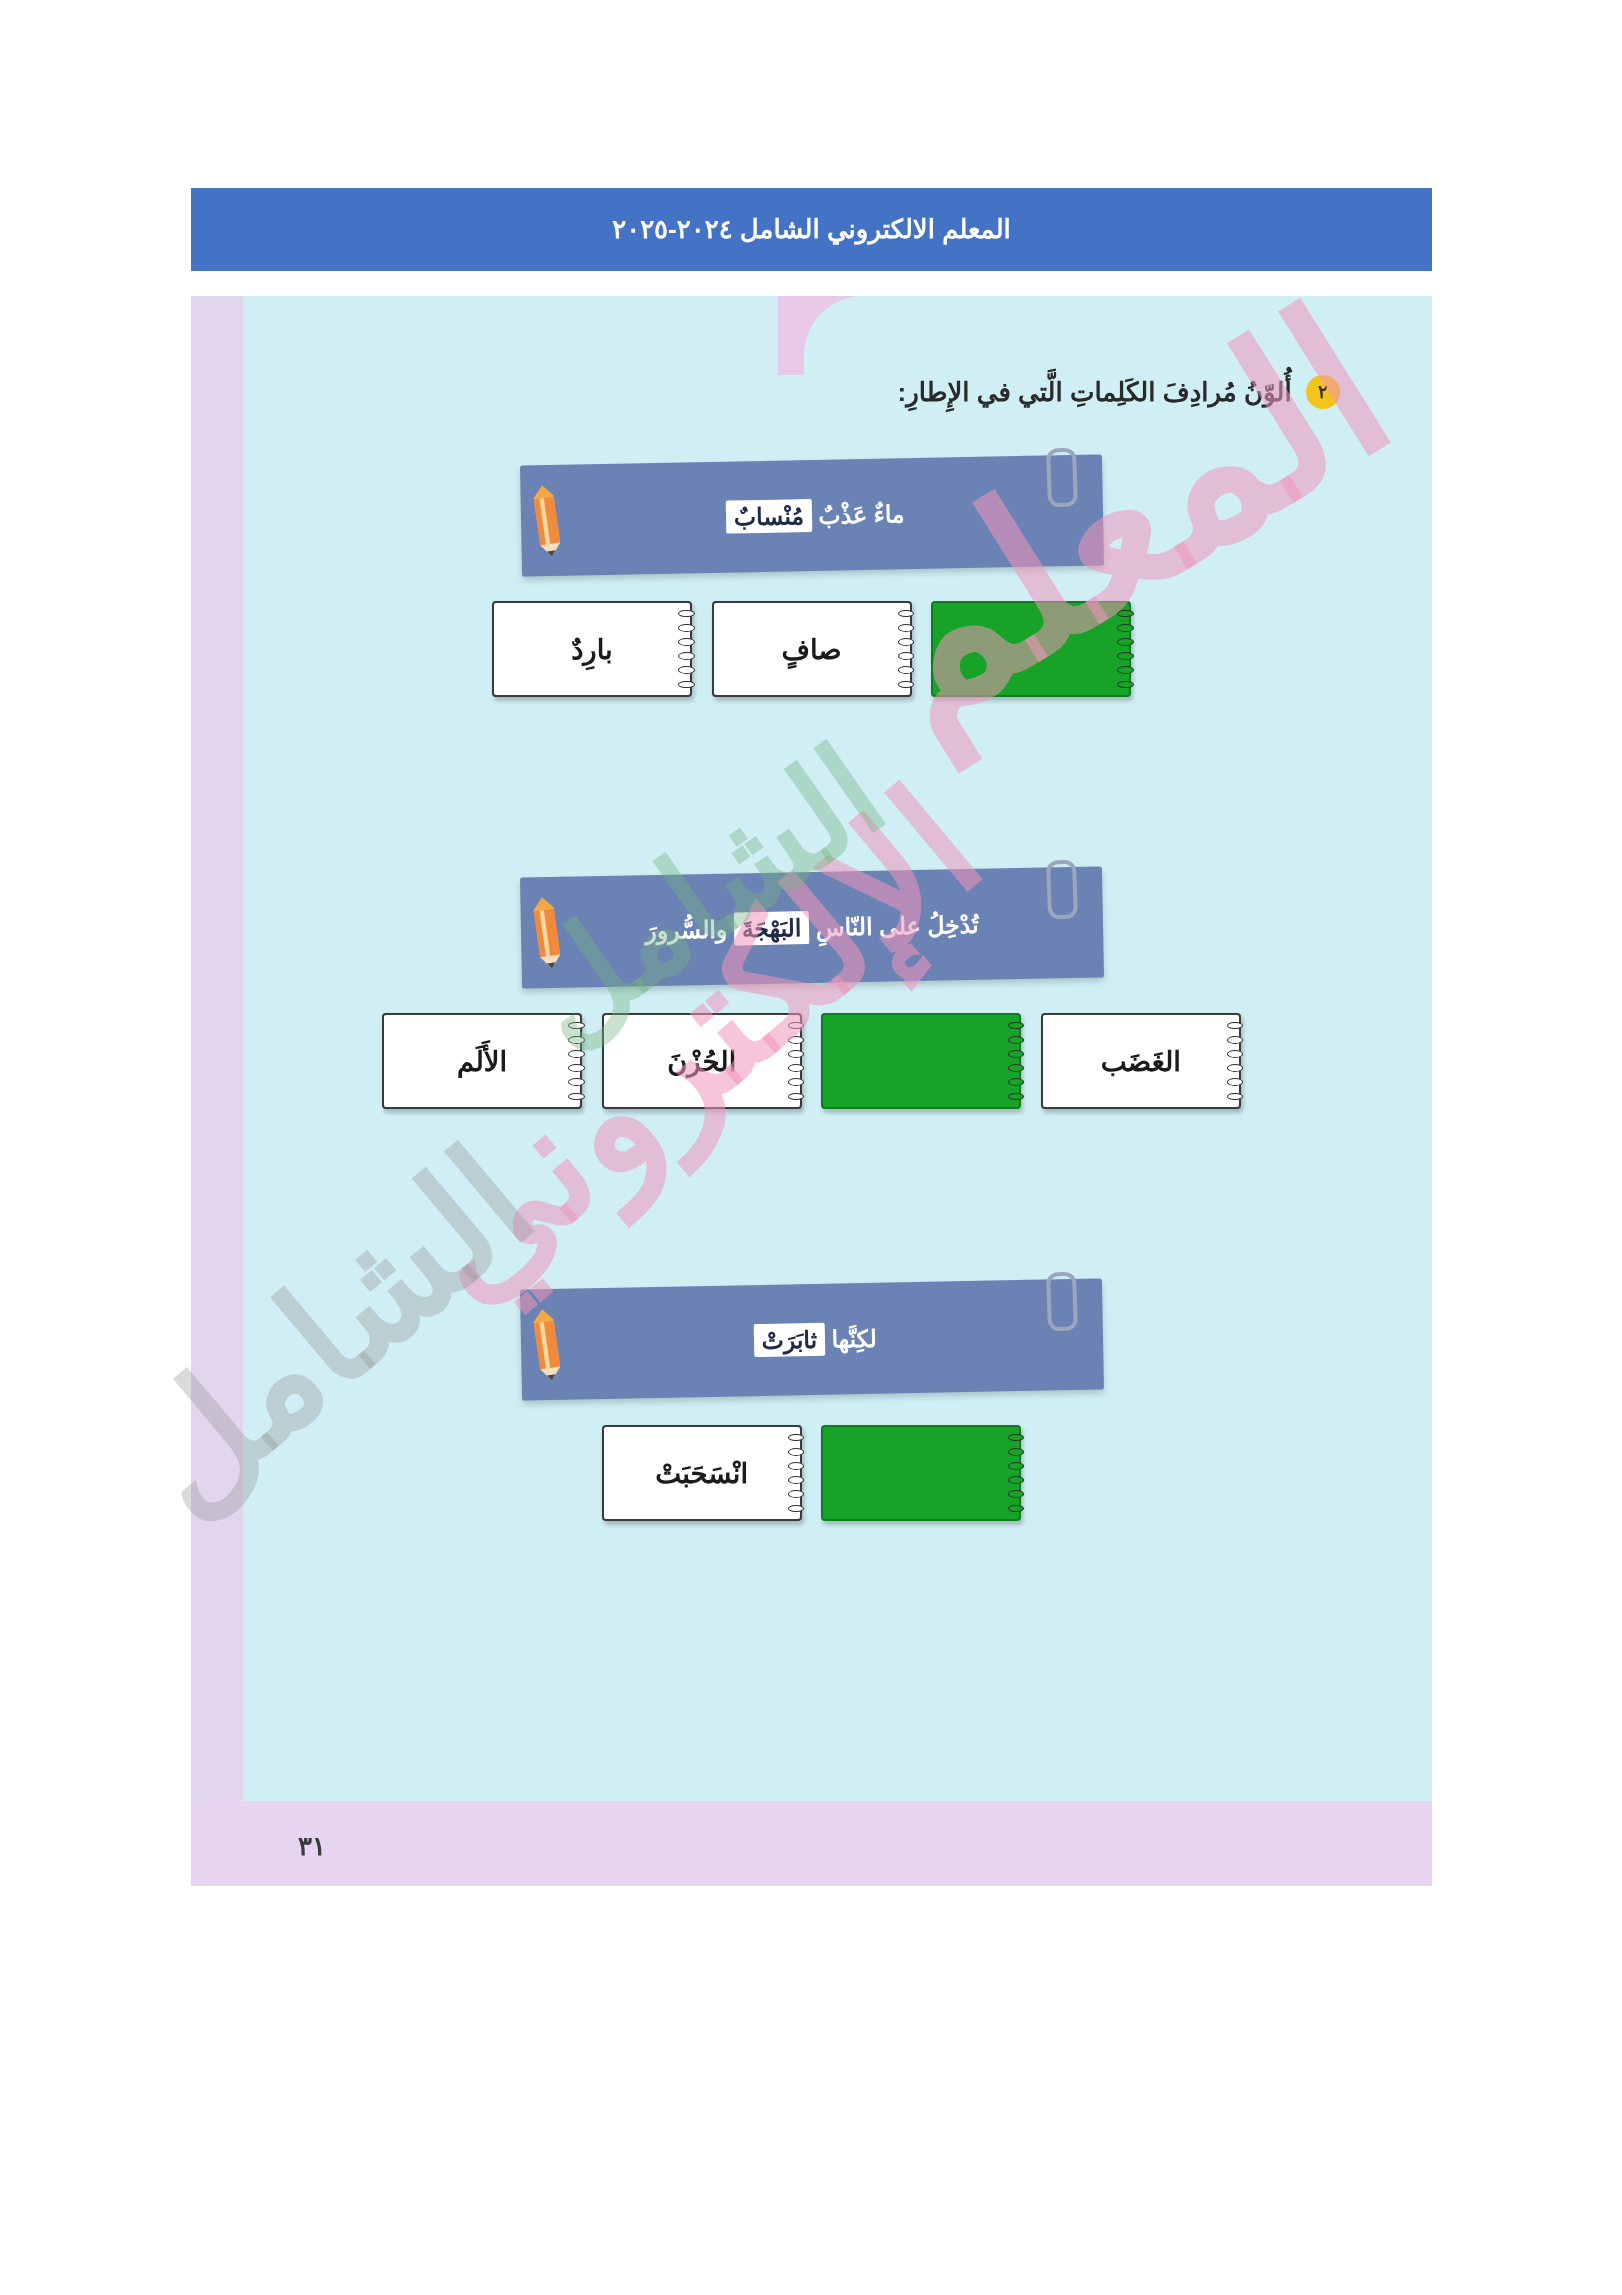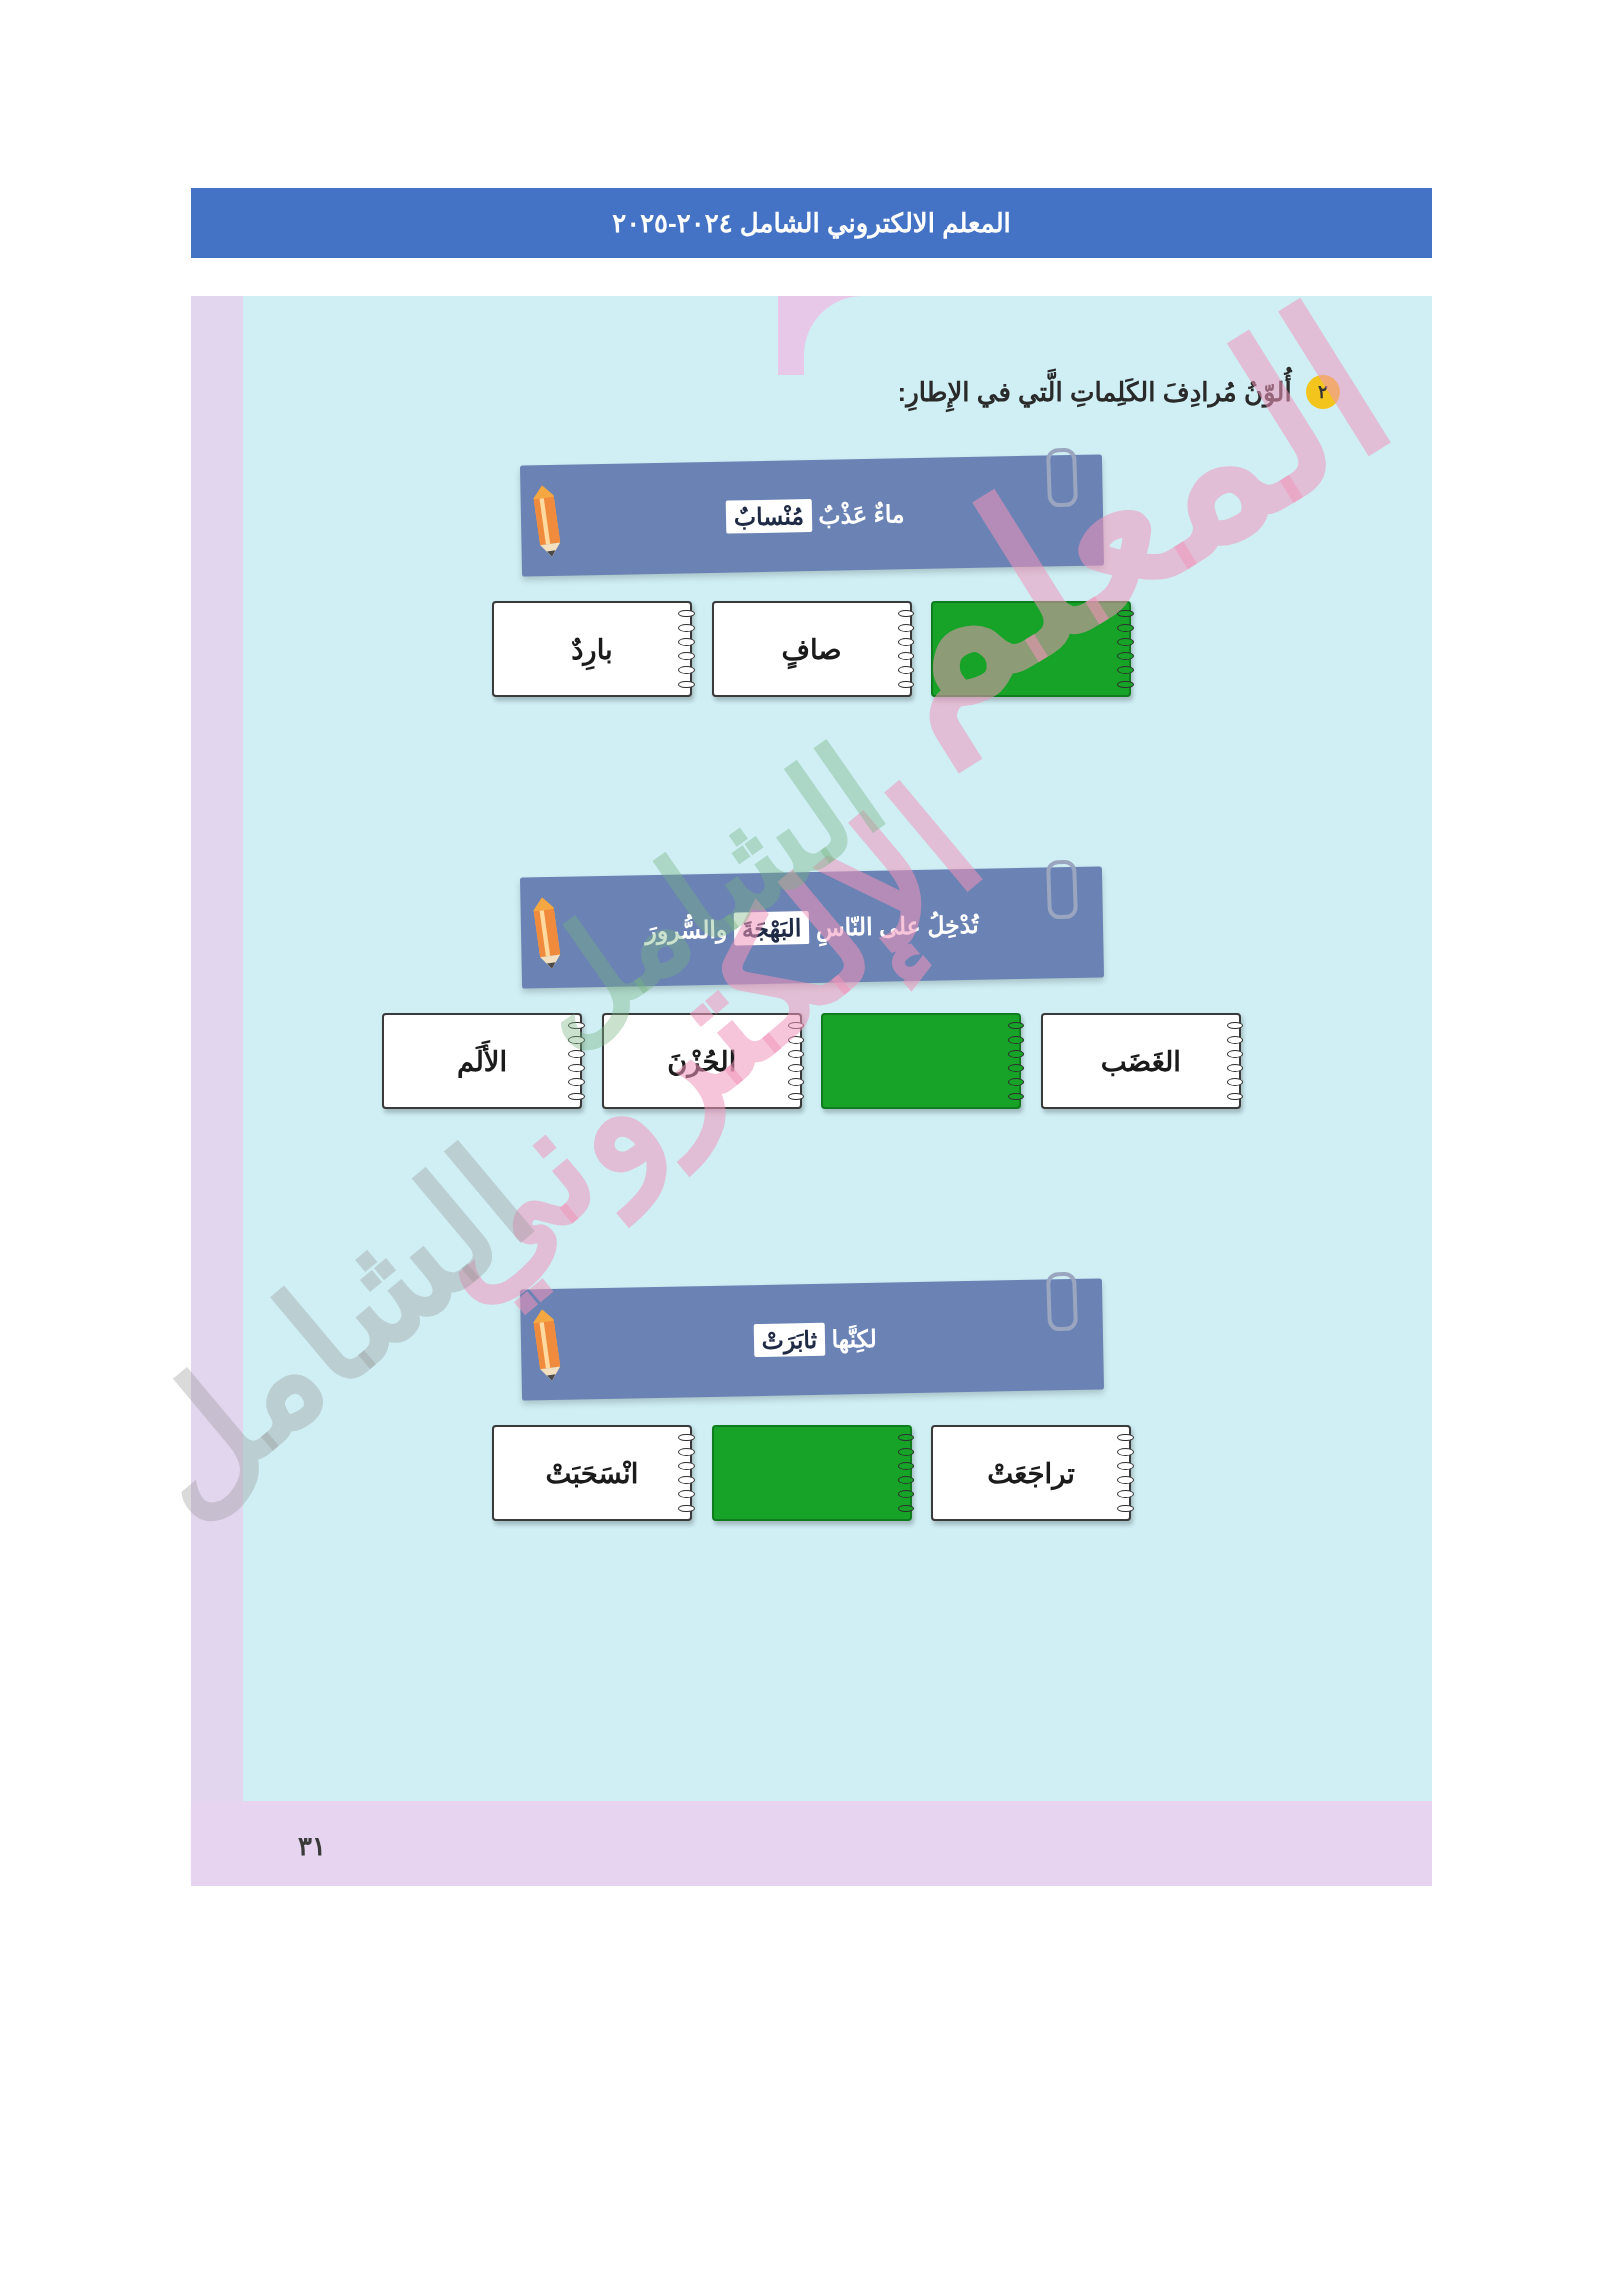--- a/index.html
+++ b/index.html
@@ -14,21 +14,21 @@
     font-family: "Liberation Sans", sans-serif;
     overflow: hidden;
   }
 
   
   .header-banner {
     position: absolute;
     left: 191px;
     top: 188px;
     width: 1241px;
-    height: 70px;
+    height: 83px;
     background: #4472c4;
     display: flex;
     align-items: center;
     justify-content: center;
   }
   .header-banner .title {
     color: #ffffff;
     font-size: 26px;
     font-weight: bold;
     letter-spacing: 0.3px;
@@ -441,31 +441,20 @@
       <div class="clip-icon"></div>
       <svg class="pencil-icon" viewBox="0 0 40 100">
         <polygon points="20,0 34,16 34,82 6,82 6,16" fill="#f5a742"></polygon>
         <rect x="6" y="18" width="28" height="64" fill="#f08a3c"></rect>
         <rect x="14" y="18" width="6" height="64" fill="#ffd9a0"></rect>
         <polygon points="6,82 34,82 20,100" fill="#f3e0c0"></polygon>
         <polygon points="14,92 26,92 20,100" fill="#4a4a4a"></polygon>
       </svg>
     </div>
     <div class="cards-row">
-      <div class="card">
-        <span class="spiral">
-          <span></span>
-            <span></span>
-            <span></span>
-            <span></span>
-            <span></span>
-            <span></span>
-        </span>
-        <span class="card-label">تراجَعَتْ</span>
-      </div>
       <div class="card selected">
         <span class="spiral">
           <span></span>
             <span></span>
             <span></span>
             <span></span>
             <span></span>
             <span></span>
         </span>
         <span class="card-label">اسْتَمَرَّتْ</span>

